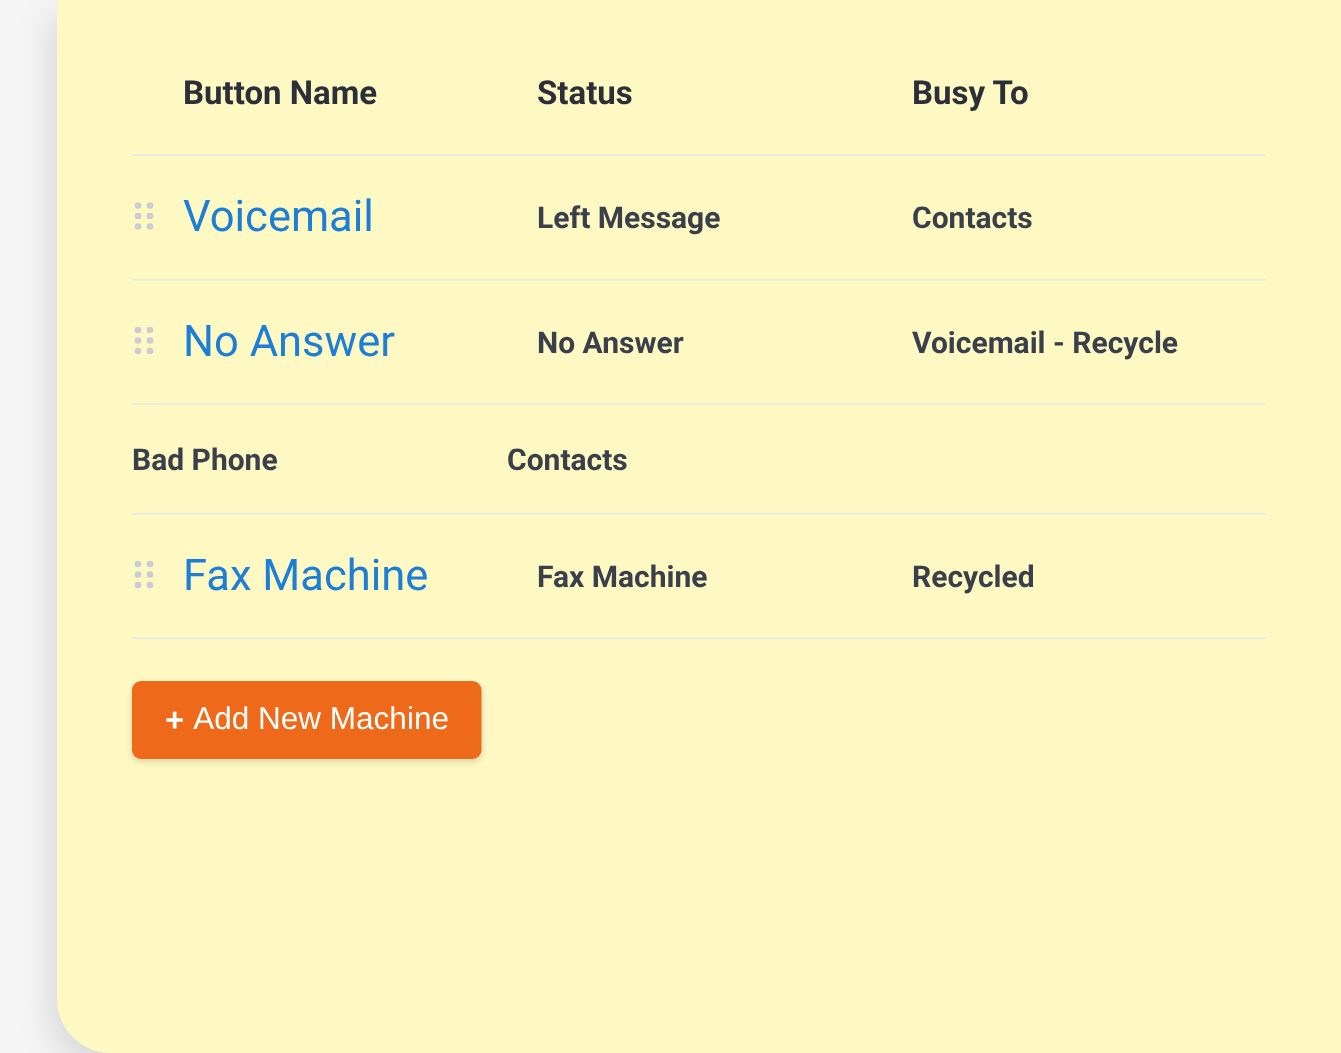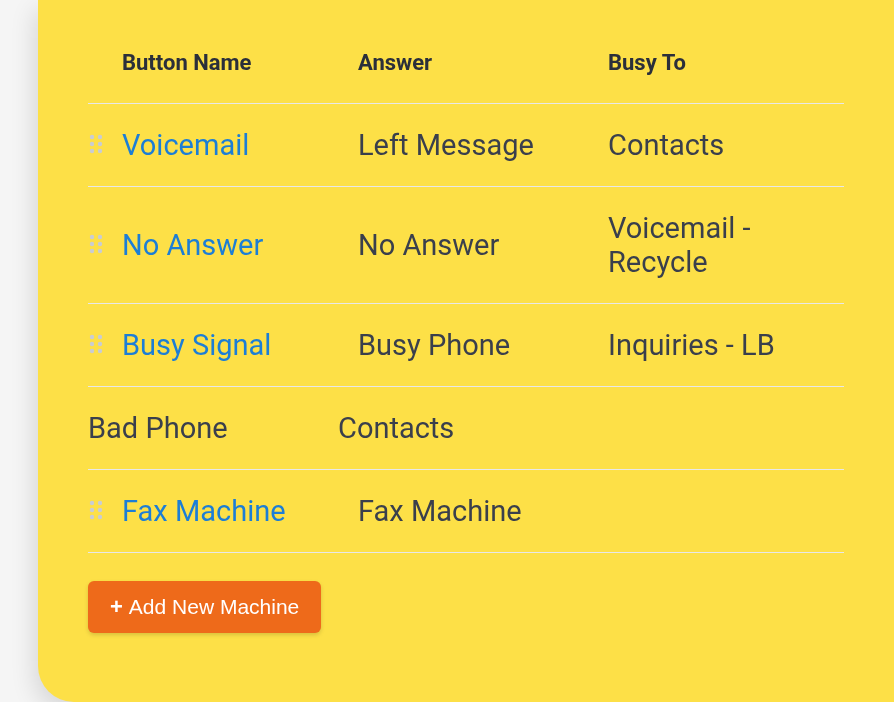--- a/index.html
+++ b/index.html
@@ -13,21 +13,21 @@
       width: 894px;
       height: 702px;
       position: relative;
     }
     .card {
       position: absolute;
       top: 0;
       left: 38px;
       width: 856px;
       height: 702px;
-      background: #fde047;
+      background: #fef9c3;
       border-radius: 0 0 0 36px;
       box-shadow: -4px 10px 24px rgba(0,0,0,0.12);
       padding: 40px 50px 40px 50px;
     }
     .table {
       width: 100%;
     }
     .row {
       display: flex;
       align-items: center;
@@ -67,23 +67,23 @@
       display: block;
     }
     .button-link {
       color: #1c7ed6;
       font-size: 29px;
       font-weight: 400;
       cursor: pointer;
       text-decoration: none;
     }
     .cell-text {
-      font-size: 29px;
+      font-size: 20px;
       color: #3a3f4c;
-      font-weight: 400;
+      font-weight: 700;
     }
     .footer-row {
       padding: 28px 0 0 0;
     }
     .add-button {
       display: inline-flex;
       align-items: center;
       gap: 6px;
       background: #ee6a1a;
       color: #ffffff;
@@ -105,21 +105,21 @@
 <body>
 
 <div class="card">
   <div class="table">
 
     <div class="row header-row">
       <div class="col-name">
         <span class="header-cell">Button Name</span>
       </div>
       <div class="col-status">
-        <span class="header-cell">Answer</span>
+        <span class="header-cell">Status</span>
       </div>
       <div class="col-move">
         <span class="header-cell">Busy To</span>
       </div>
     </div>
 
     <div class="row">
       <div class="col-name">
         <span class="drag-handle">
           <svg width="18" height="22" viewBox="0 0 18 22">
@@ -156,41 +156,20 @@
         <a class="button-link">No Answer</a>
       </div>
       <div class="col-status">
         <span class="cell-text">No Answer</span>
       </div>
       <div class="col-move">
         <span class="cell-text">Voicemail - Recycle</span>
       </div>
     </div>
 
-    <div class="row">
-      <div class="col-name">
-        <span class="drag-handle">
-          <svg width="18" height="22" viewBox="0 0 18 22">
-            <circle cx="4" cy="4" r="2.2" fill="#c9ccd3"></circle>
-              <circle cx="12" cy="4" r="2.2" fill="#c9ccd3"></circle>
-            <circle cx="4" cy="11" r="2.2" fill="#c9ccd3"></circle>
-              <circle cx="12" cy="11" r="2.2" fill="#c9ccd3"></circle>
-            <circle cx="4" cy="18" r="2.2" fill="#c9ccd3"></circle>
-              <circle cx="12" cy="18" r="2.2" fill="#c9ccd3"></circle>
-          </svg>
-        </span>
-        <a class="button-link">Busy Signal</a>
-      </div>
-      <div class="col-status">
-        <span class="cell-text">Busy Phone</span>
-      </div>
-      <div class="col-move">
-        <span class="cell-text">Inquiries - LB</span>
-      </div>
-    </div>
 
     <div class="row">
       <div class="col-status">
         <span class="cell-text">Bad Phone</span>
       </div>
       <div class="col-move">
         <span class="cell-text">Contacts</span>
       </div>
     </div>
 
@@ -204,20 +183,23 @@
               <circle cx="12" cy="11" r="2.2" fill="#c9ccd3"></circle>
             <circle cx="4" cy="18" r="2.2" fill="#c9ccd3"></circle>
               <circle cx="12" cy="18" r="2.2" fill="#c9ccd3"></circle>
           </svg>
         </span>
         <a class="button-link">Fax Machine</a>
       </div>
       <div class="col-status">
         <span class="cell-text">Fax Machine</span>
       </div>
+      <div class="col-move">
+        <span class="cell-text">Recycled</span>
+      </div>
     </div>
 
     <div class="footer-row">
       <button class="add-button">
         <span class="plus-icon">+</span>
         <span>Add New Machine</span>
       </button>
     </div>
 
   </div>

